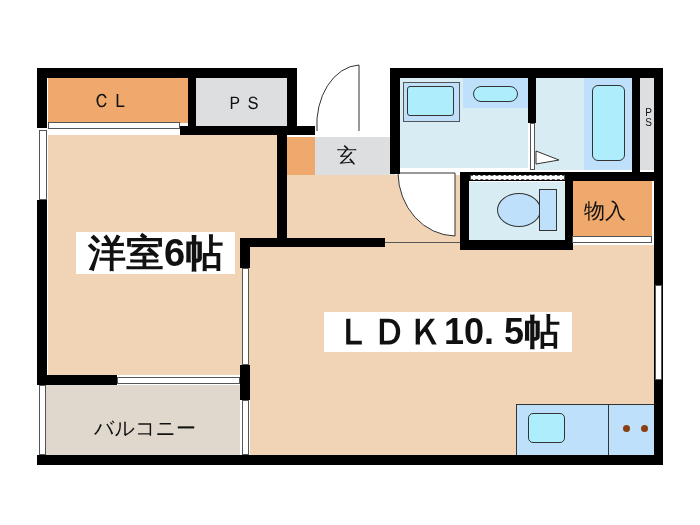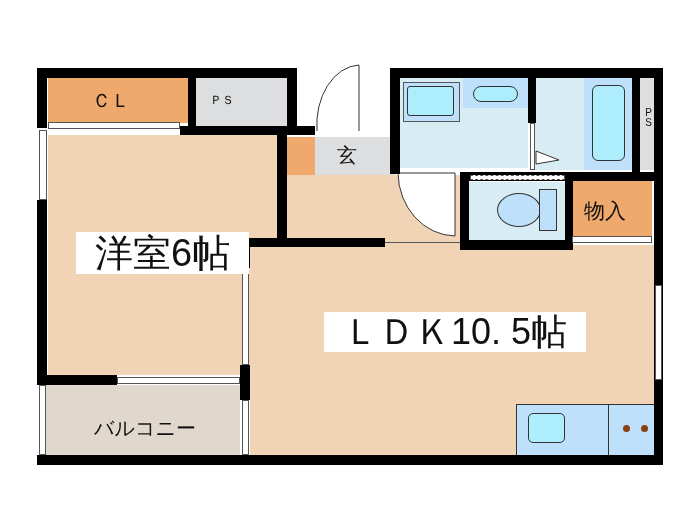--- a/index.html
+++ b/index.html
@@ -5,21 +5,21 @@
   html, body { margin:0; padding:0; background:#ffffff; }
   body { width:700px; height:525px; position:relative; overflow:hidden; font-family:"Liberation Sans","DejaVu Sans",sans-serif; }
   .abs { position:absolute; box-sizing:border-box; }
   .wall { position:absolute; background:#000; }
   .floor { background:#f1d3b5; }
   .orange { background:#f0a96c; }
   .grey { background:#dcdedf; }
   .wet { background:#d8ecf4; }
   .balcony { background:#e0d8cc; }
   .lbl { position:absolute; color:#111; white-space:nowrap; line-height:1; }
-  .roomname { background:#fff; padding:2px 19px; }
+  .roomname { background:#fff; padding:2px 12px;font-weight:bold; }
   .win { position:absolute; background:#fff; border:1px solid #555; box-sizing:border-box; }
   .fix { position:absolute; border:1.5px solid #333; box-sizing:border-box; }
 </style>
 </head>
 <body>
 
 <div class="abs floor" style="left:48px;top:135px;width:230px;height:240px;"></div>
 <div class="abs floor" style="left:285px;top:175px;width:180px;height:70px;"></div>
 <div class="abs floor" style="left:250px;top:245px;width:405px;height:210px;"></div>
 <div class="abs balcony" style="left:45px;top:385px;width:195px;height:70px;"></div>
@@ -93,19 +93,19 @@
 <div class="win" style="left:242px;top:400px;width:7px;height:55px;"></div>
 <div class="win" style="left:39px;top:385px;width:7px;height:70px;"></div>
 <div class="win" style="left:655px;top:285px;width:7px;height:95px;"></div>
 <div class="win" style="left:48px;top:122px;width:132px;height:7px;"></div>
 <div class="win" style="left:572px;top:236px;width:80px;height:7px;"></div>
 <div class="win" style="left:470px;top:175px;width:95px;height:5px;border-style:dashed;"></div>
 <div class="win" style="left:530px;top:123px;width:5px;height:47px;"></div>
 <div class="abs" style="left:385px;top:242px;width:75px;height:1px;background:#555;"></div>
 
 <div class="lbl" style="left:92px;top:91px;font-size:19px;">ＣＬ</div>
-<div class="lbl" style="left:210px;top:94px;font-size:12px;">ＰＳ</div>
+<div class="lbl" style="left:226px;top:94px;font-size:18px;">ＰＳ</div>
 <div class="lbl" style="left:337px;top:145px;font-size:20px;">玄</div>
 <div class="lbl roomname" style="left:76px;top:232px;font-size:38px;">洋室6帖</div>
 <div class="lbl roomname" style="left:324px;top:312px;font-size:36px;">ＬＤＫ10. 5帖</div>
 <div class="lbl" style="left:584px;top:200px;font-size:21px;text-align:right;">物入</div>
 <div class="lbl" style="left:642px;top:108px;font-size:10px;width:10px;white-space:normal;word-break:break-all;line-height:10px;text-align:right;">P S</div>
 <div class="lbl" style="left:94px;top:418px;font-size:20px;">バルコニー</div>
 
 </body></html>

